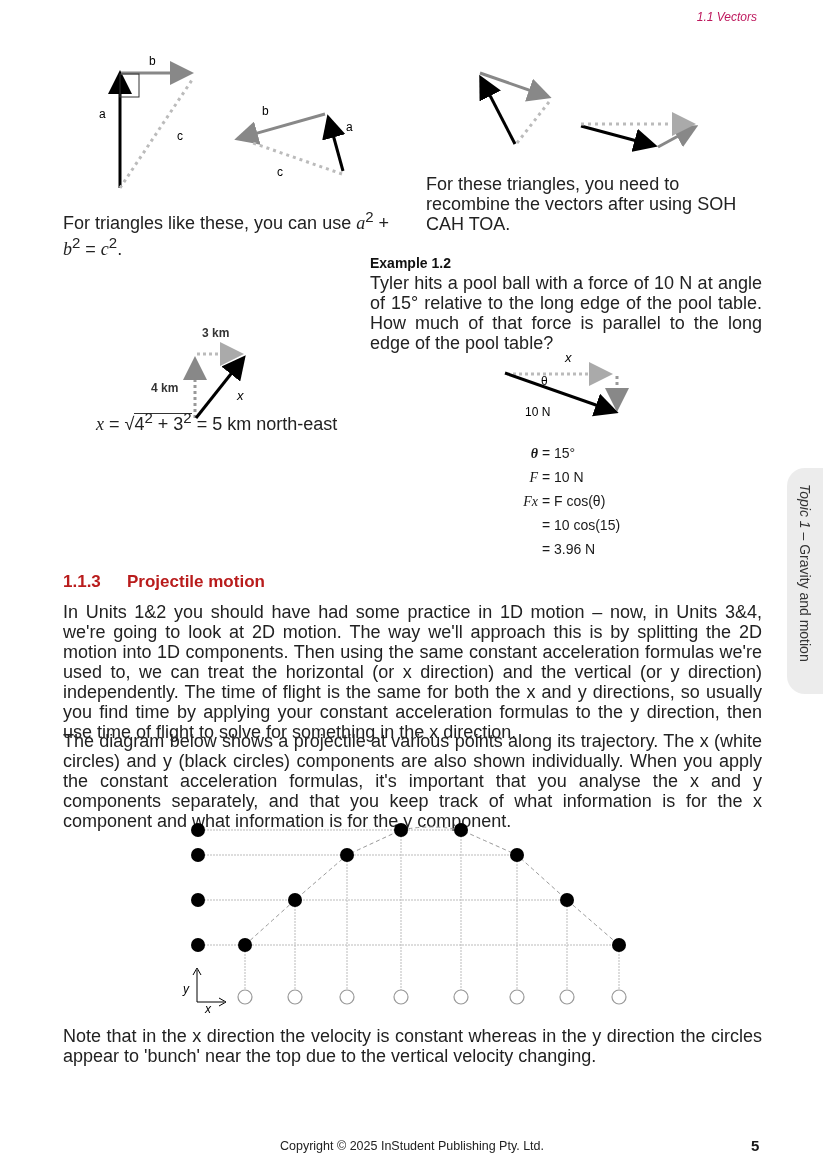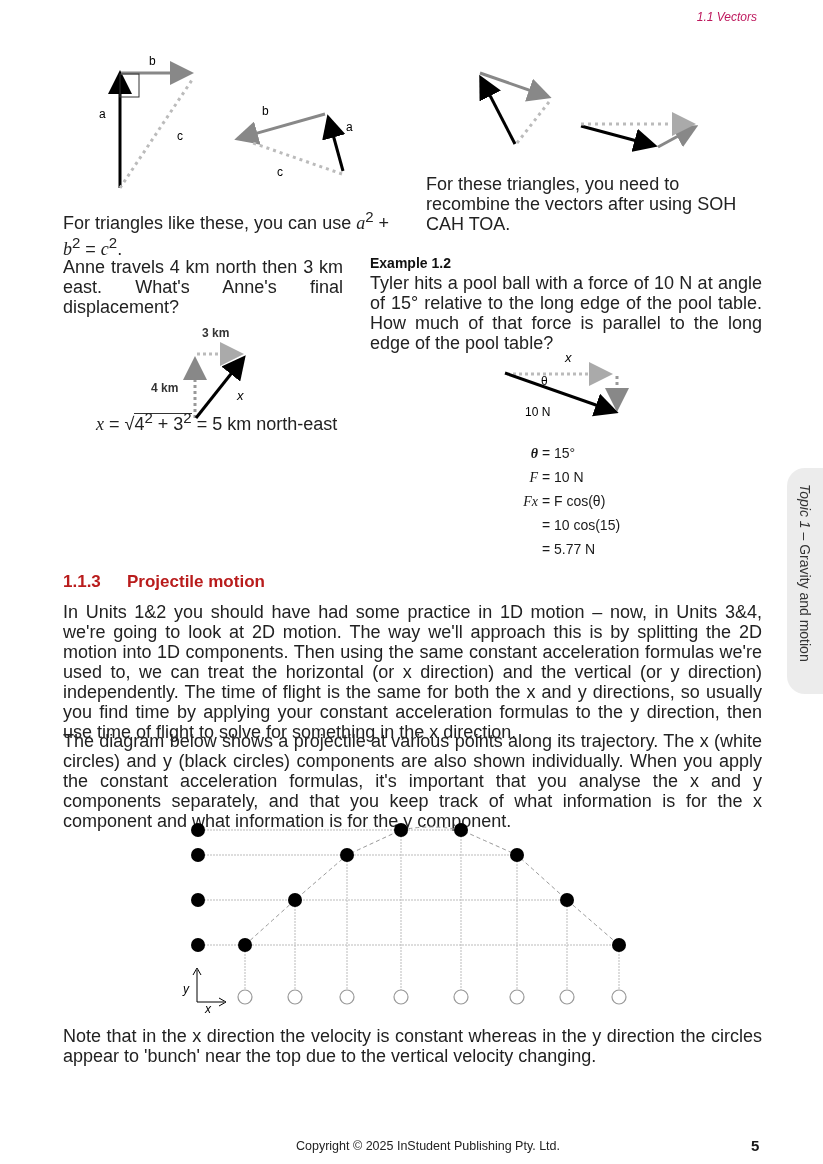--- a/index.html
+++ b/index.html
@@ -7,21 +7,21 @@
   .abs{position:absolute;}
   .hdr{right:66px;top:10px;font-size:12px;font-style:italic;color:#be185d;}
   .txt{font-size:18px;line-height:20px;color:#222;}
   .it{font-style:italic;font-family:"Liberation Serif",serif;}
   .ex-title{font-weight:bold;font-size:14px;color:#111;}
   .just{text-align:justify;}
   h2.sec{margin:0;font-size:17px;font-weight:bold;color:#b91c1c;}
   .sec-num{display:inline-block;width:64px;}
   .tab{position:absolute;left:787px;top:468px;width:36px;height:226px;background:#ececec;border-radius:18px 0 0 18px;}
   .tab-text{position:absolute;left:10px;top:16px;writing-mode:vertical-rl;font-size:14px;color:#333;white-space:nowrap;}
-  .foot{font-size:12.5px;color:#222;margin-left:16px;}
+  .foot{font-size:12.5px;color:#222;}
   .pnum{font-size:15px;font-weight:bold;}
   .eq-line{font-size:14px;height:24px;line-height:24px;}
   .eq-line .lhs{display:inline-block;width:58px;text-align:right;}
   svg text{font-family:"Liberation Sans",sans-serif;}
 </style>
 </head>
 <body>
 
 <div class="abs hdr">1.1 Vectors</div>
 
@@ -72,21 +72,20 @@
     <line x1="598" y1="107" x2="633" y2="88" stroke="#888" stroke-width="3" marker-end="url(#ahG)"></line>
     <line x1="521" y1="84" x2="630" y2="84" stroke="#bbb" stroke-width="3" stroke-dasharray="3,4" marker-end="url(#ahL)"></line>
   </g>
 </svg>
 
 <div class="abs txt" style="left:63px;top:207px;width:340px"><span>For triangles like these, you can use </span><span class="it">a</span><sup>2</sup><span> + </span><span class="it">b</span><sup>2</sup><span> = </span><span class="it">c</span><sup>2</sup><span>.</span></div>
 
 <div class="abs txt" style="left:426px;top:174px;width:336px">For these triangles, you need to recombine the vectors after using SOH CAH TOA.</div>
 
 <div class="abs" style="left:63px;top:255px;width:280px">
-  <div class="txt just" style="margin-top:2px">Anne travels 4 km north then 3 km east. What's Anne's final displacement?</div>
 </div>
 
 <svg class="abs" style="left:140px;top:320px" width="140" height="105">
   <text x="62" y="17" font-size="12" font-weight="bold" fill="#333">3 km</text>
   <text x="11" y="72" font-size="12" font-weight="bold" fill="#333">4 km</text>
   <line x1="55" y1="98" x2="55" y2="42" stroke="#999" stroke-width="3" stroke-dasharray="3,3" marker-end="url(#ahG)"></line>
   <line x1="57" y1="34" x2="98" y2="34" stroke="#bbb" stroke-width="3" stroke-dasharray="3,3" marker-end="url(#ahL)"></line>
   <line x1="56" y1="98" x2="102" y2="40" stroke="#000" stroke-width="3" marker-end="url(#ahB)"></line>
   <text x="97" y="80" font-size="13" font-style="italic" font-family="Liberation Serif, serif">x</text>
 </svg>
@@ -105,21 +104,21 @@
   <line x1="10" y1="25" x2="118" y2="63" stroke="#000" stroke-width="3" marker-end="url(#ahB)"></line>
   <text x="46" y="37" font-size="12">θ</text>
   <text x="30" y="68" font-size="12">10 N</text>
 </svg>
 
 <div class="abs" style="left:480px;top:441px">
   <div class="eq-line"><span class="lhs it" style="font-weight:bold">θ</span><span> = 15°</span></div>
   <div class="eq-line"><span class="lhs it">F</span><span> = 10 N</span></div>
   <div class="eq-line"><span class="lhs it">Fx</span><span> = F cos(θ)</span></div>
   <div class="eq-line"><span class="lhs it"></span><span> = 10 cos(15)</span></div>
-  <div class="eq-line"><span class="lhs it"></span><span> = 5.77 N</span></div>
+  <div class="eq-line"><span class="lhs it"></span><span> = 3.96 N</span></div>
 </div>
 
 <h2 class="abs sec" style="left:63px;top:572px"><span class="sec-num">1.1.3</span><span>Projectile motion</span></h2>
 
 <div class="abs txt just" style="left:63px;top:602px;width:699px">In Units 1&amp;2 you should have had some practice in 1D motion – now, in Units 3&amp;4, we're going to look at 2D motion. The way we'll approach this is by splitting the 2D motion into 1D components. Then using the same constant acceleration formulas we're used to, we can treat the horizontal (or x direction) and the vertical (or y direction) independently. The time of flight is the same for both the x and y directions, so usually you find time by applying your constant acceleration formulas to the y direction, then use time of flight to solve for something in the x direction.</div>
 <div class="abs txt just" style="left:63px;top:731px;width:699px">The diagram below shows a projectile at various points along its trajectory. The x (white circles) and y (black circles) components are also shown individually. When you apply the constant acceleration formulas, it's important that you analyse the x and y components separately, and that you keep track of what information is for the x component and what information is for the y component.</div>
 
 <svg class="abs" style="left:180px;top:815px" width="460" height="200" id="proj">
     <line x1="18" y1="130" x2="439" y2="130" stroke="#bbb" stroke-width="1" stroke-dasharray="2,1"></line>
     <line x1="18" y1="85" x2="387" y2="85" stroke="#bbb" stroke-width="1" stroke-dasharray="2,1"></line>

